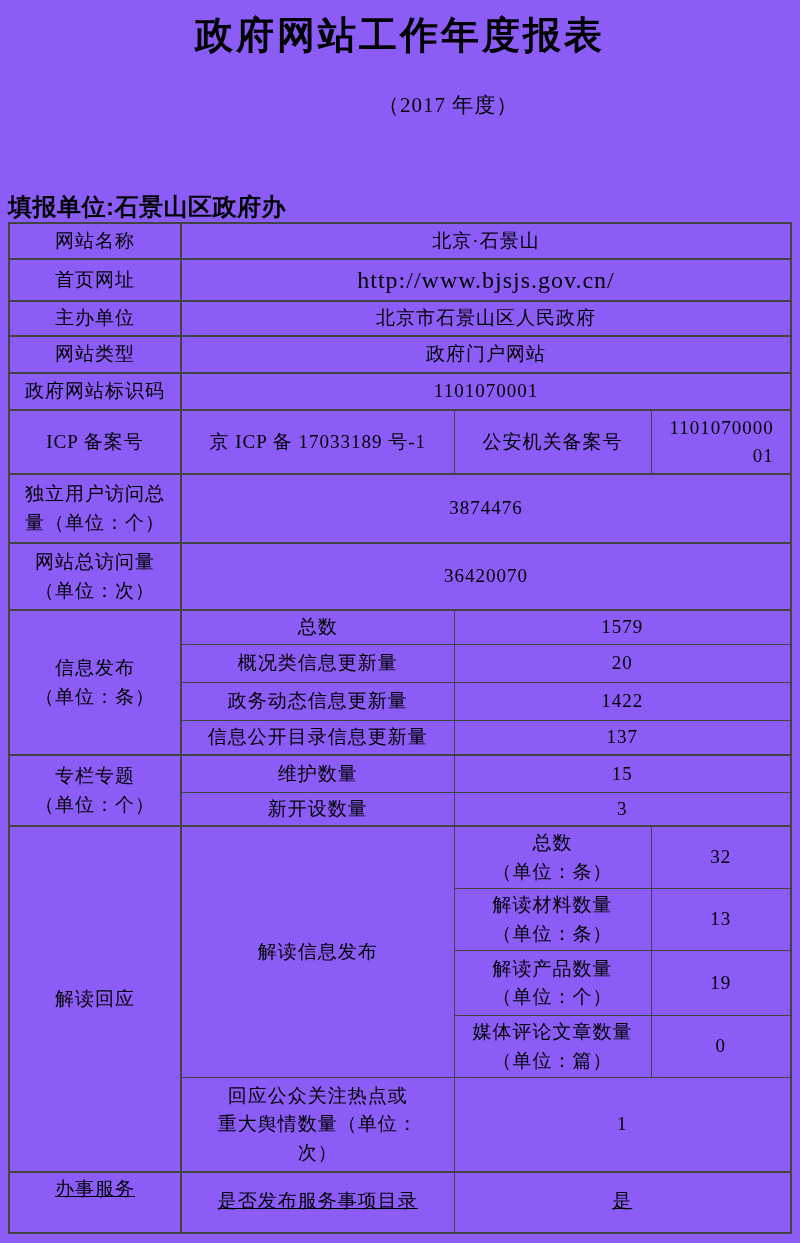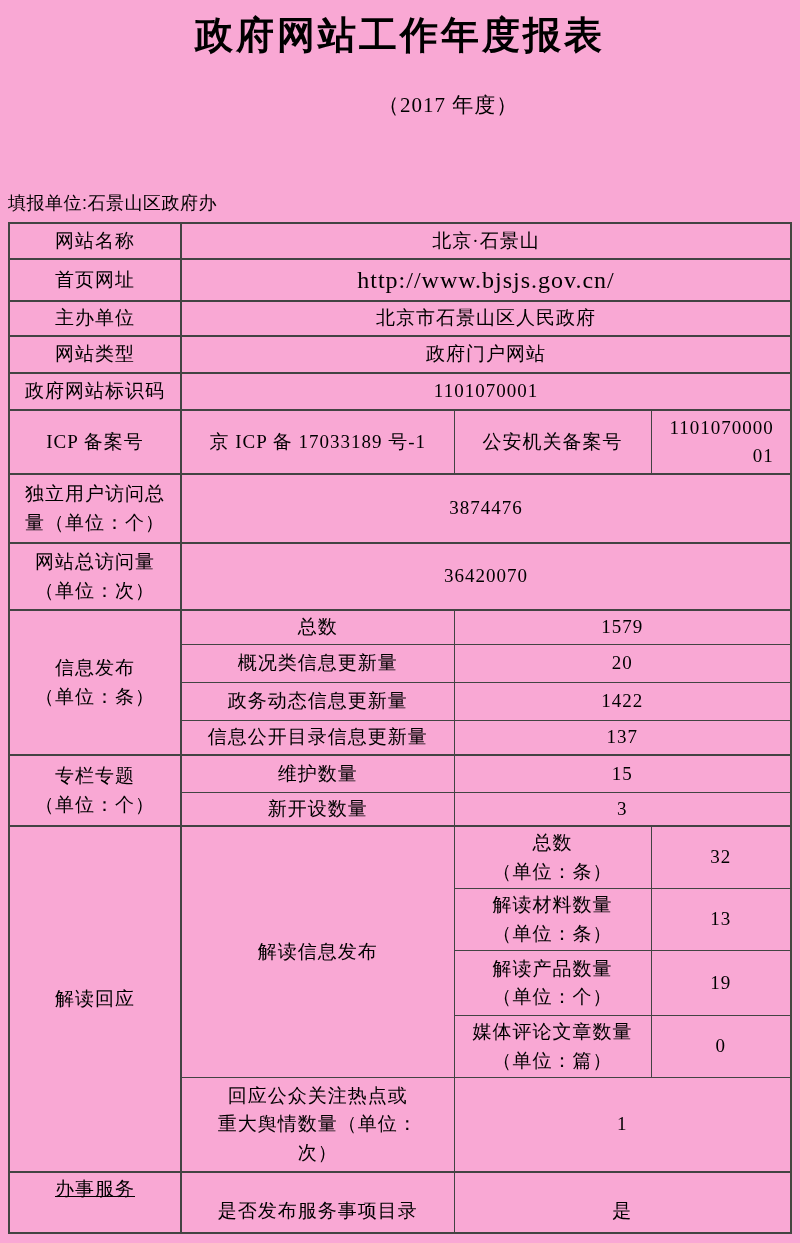--- a/index.html
+++ b/index.html
@@ -1,56 +1,56 @@
 <!DOCTYPE html>
 <html><head>
 <meta charset="utf-8">
 <style>
   html,body{margin:0;padding:0;background:#fff;}
   .page{
     position:relative;
     width:800px;height:1243px;
-    background:#f9a8d4;color:#000;
+    background:#8b5cf6;color:#000;
     font-family:"Liberation Serif","DejaVu Serif",serif;
     overflow:hidden;
   }
   .title{
     position:absolute;top:12px;left:0;width:100%;
     margin:0;text-align:center;
     font-family:"Liberation Sans","DejaVu Sans",sans-serif;
     font-weight:700;font-size:38px;letter-spacing:3px;line-height:1.25;
   }
   .subtitle{
     position:absolute;top:91px;left:0;width:100%;
     text-align:center;font-size:21px;letter-spacing:1px;margin-left:48px;
   }
   .filing{
     position:absolute;top:191px;left:8px;
     font-family:"Liberation Sans","DejaVu Sans",sans-serif;
-    font-weight:400;font-size:18px;letter-spacing:.5px;
+    font-weight:700;font-size:24px;letter-spacing:.5px;
   }
   table.rpt{
     position:absolute;top:222px;left:8px;
     width:782px;table-layout:fixed;border-collapse:collapse;
     font-size:19px;border:2px solid #434343;
   }
   .rpt td{
     border:1px solid #434343;
     text-align:center;vertical-align:middle;
     padding:2px;line-height:1.5;letter-spacing:1px;
     overflow:hidden;
   }
   .rpt tr.sec > td{border-top-width:2px;}
   .rpt td.ca{border-left-width:2px;border-right-width:2px;}
   .prewrap{white-space:pre-line;}
   .sp{letter-spacing:3px;}
   .url{font-size:24px;letter-spacing:4px;}
   .wrapnum{display:block;max-width:106px;margin:0 auto;word-break:break-all;text-align:right;}
   .rpt td.btm{vertical-align:bottom;padding-bottom:28px;text-decoration:underline;}
-  .rpt td.top{vertical-align:top;padding-top:24px;}
+  .rpt td.top{vertical-align:top;padding-top:14px;text-decoration:underline;}
 </style>
 </head>
 <body>
 
 <div class="page">
 
   <h1 class="title">政府网站工作年度报表</h1>
   <div class="subtitle">（2017 年度）</div>
   <div class="filing">填报单位:石景山区政府办</div>
 

